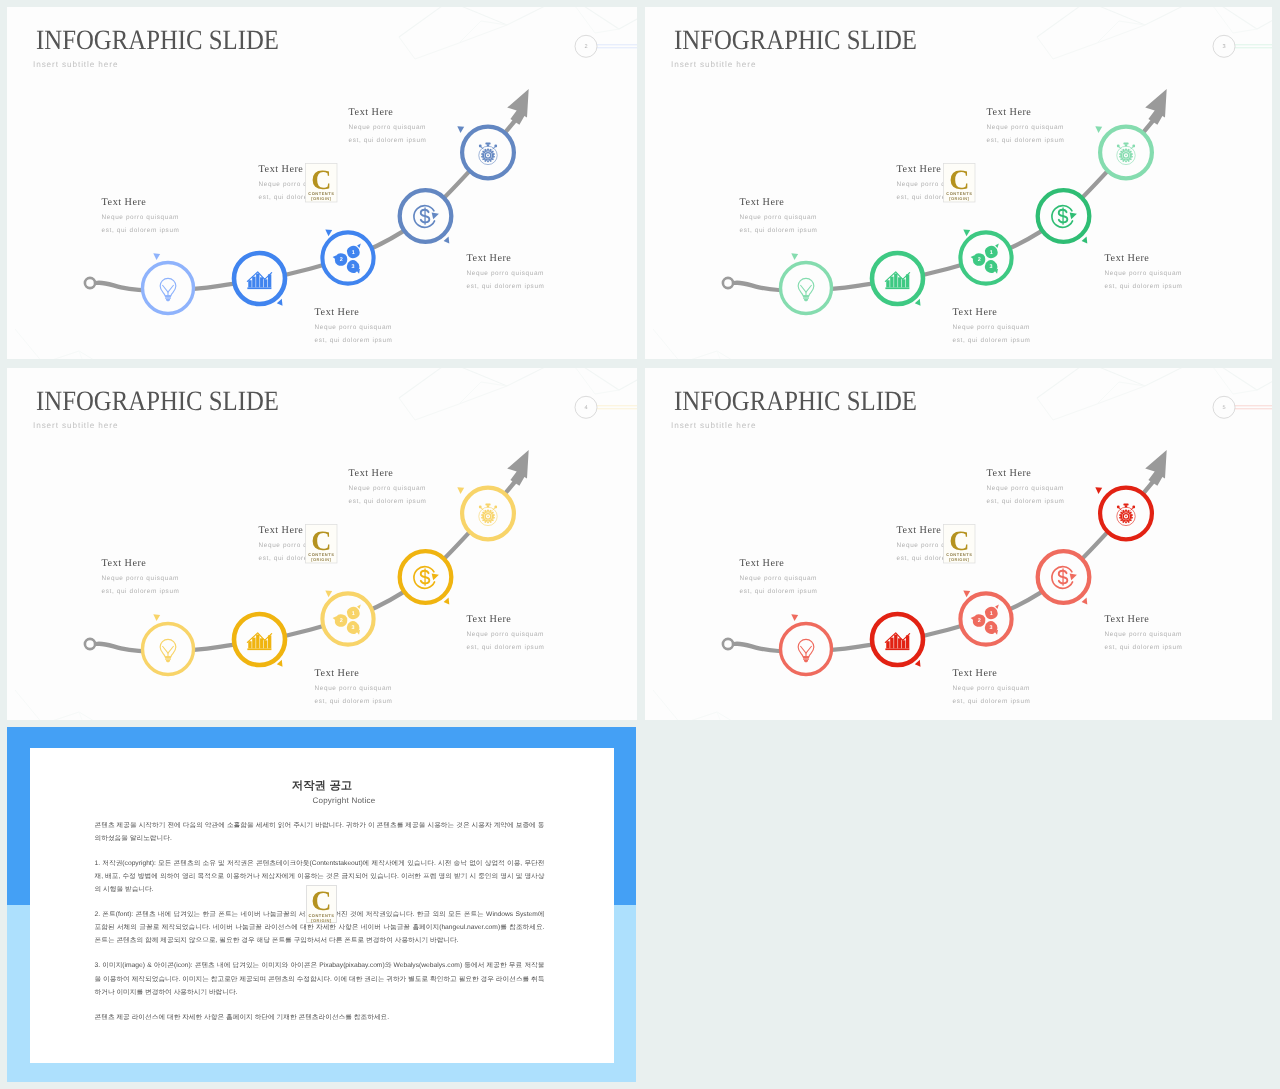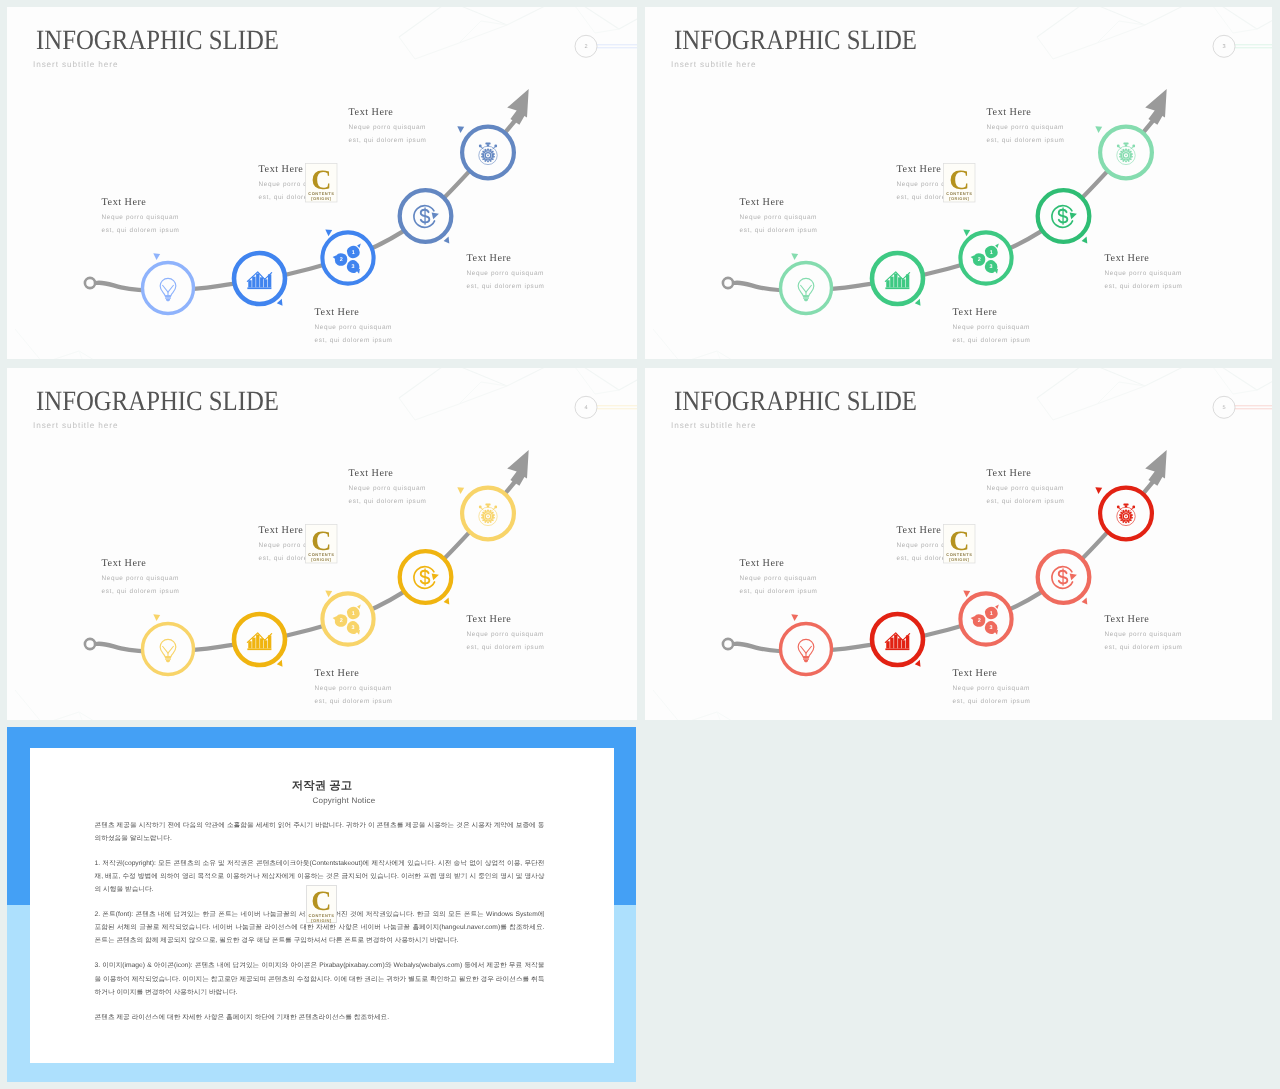--- a/index.html
+++ b/index.html
@@ -19,21 +19,21 @@
   .tb{font-family:"Liberation Sans",sans-serif;font-size:6.4px;fill:#b2b2b2;letter-spacing:0.62px;}
   .pgn{font-family:"Liberation Sans",sans-serif;font-size:5.6px;}
 
   
   .cpwrap{position:absolute;inset:0;}
   .cp-frame-top{position:absolute;left:0;top:0;width:629px;height:178px;}
   .cp-frame-bot{position:absolute;left:0;top:178px;width:629px;height:177px;}
   .cp-page{position:absolute;left:23px;top:21px;width:584px;height:314.5px;background:#fff;
            box-sizing:border-box;padding:0;overflow:hidden;}
   .cp-ttl-ko{position:absolute;left:0;right:0;top:31px;text-align:center;
-             font-size:11.4px;font-weight:bold;color:#3e3e3e;letter-spacing:0.1px;font-family:Liberation Serif, serif;}
+             font-size:11.4px;font-weight:bold;color:#3e3e3e;letter-spacing:0.1px;}
   .cp-ttl-en{position:absolute;left:0;right:0;top:48px;text-align:center;
              font-size:8.0px;color:#5a5a5a;letter-spacing:0.25px;padding-left:44px;}
   .cp-body{position:absolute;left:64.5px;top:70.5px;width:450px;}
     .cp-p{margin:0 0 11.6px 0;font-size:6.7px;line-height:13.25px;color:#4b4b4b;
         text-align:justify;letter-spacing:0px;word-break:break-all;}
   .cp-wm{position:absolute;left:275.6px;top:136.9px;width:31.6px;height:38.3px;
          background:#fefdf8;border:0.75px solid #e0e0e0;box-sizing:border-box;}
   .cp-wm-c{position:absolute;left:0;right:0;top:2px;text-align:center;display:block;
            font-family:"Liberation Serif",serif;font-size:28px;font-weight:bold;color:#b5921f;line-height:27px;}
   .cp-wm-1{position:absolute;left:0;right:0;top:27px;text-align:center;display:block;

